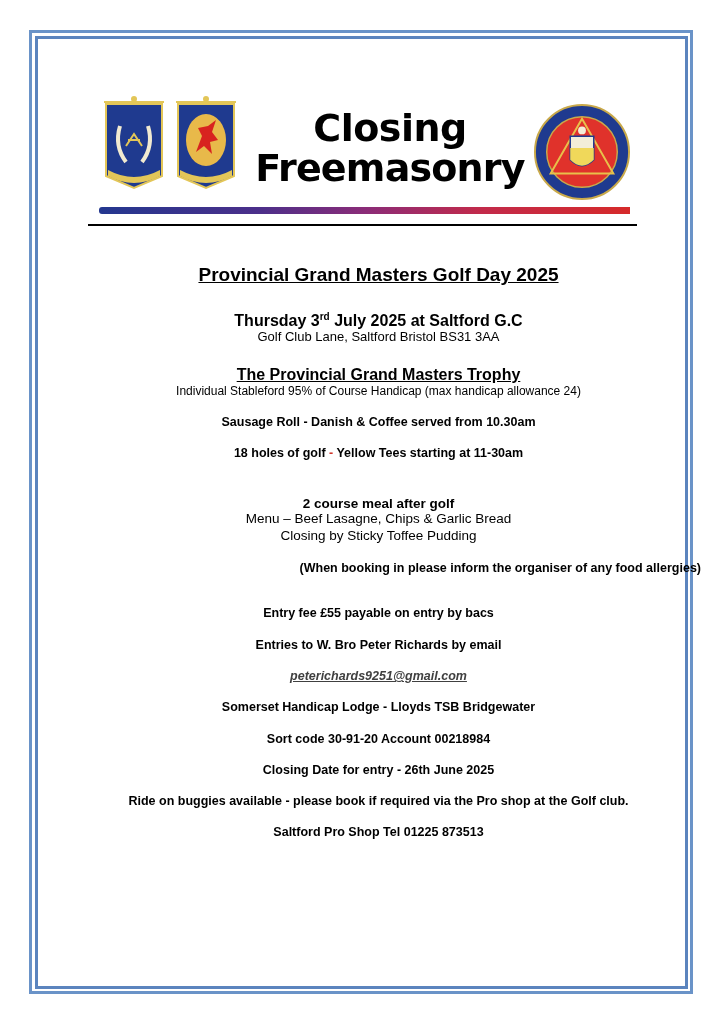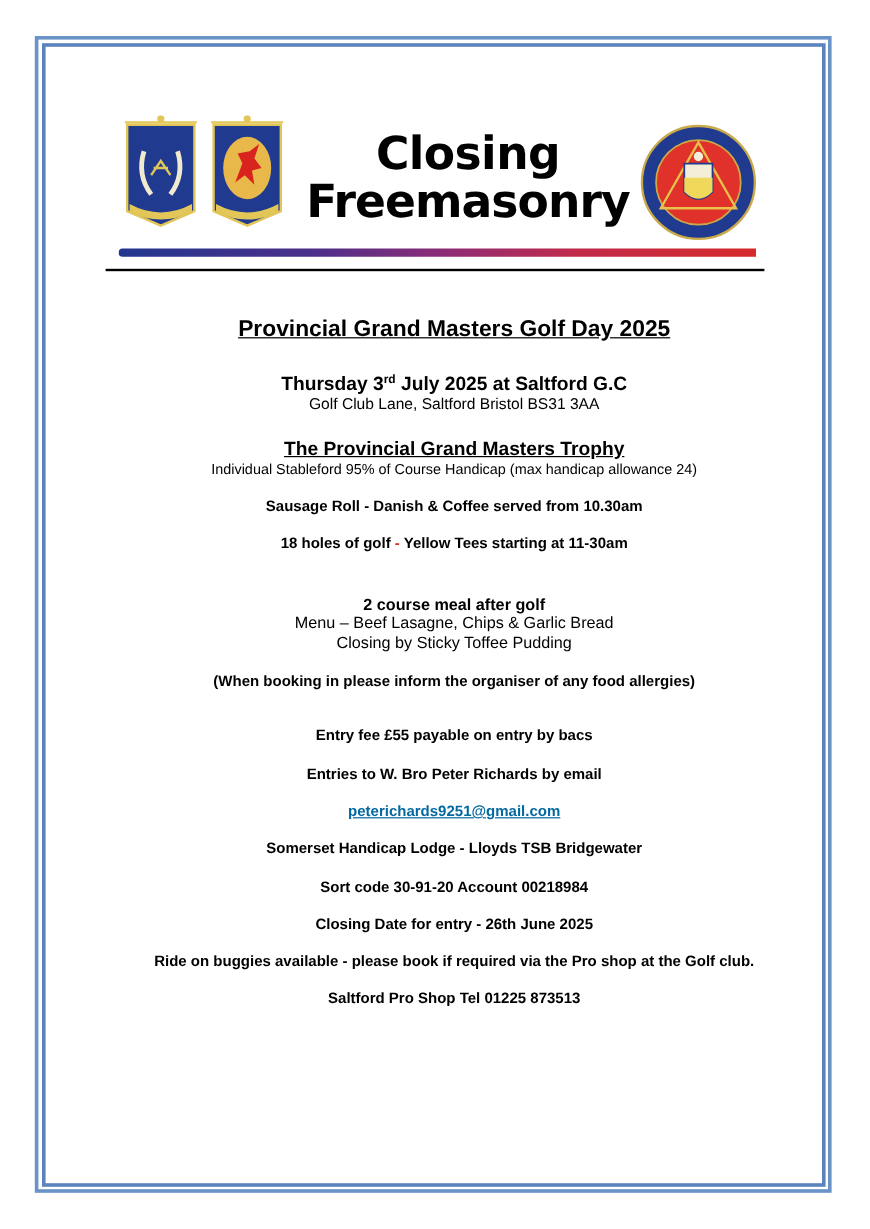--- a/index.html
+++ b/index.html
@@ -27,25 +27,25 @@
   .address { top: 329px; font-size: 13px; }
   .trophy { top: 366px; font-size: 16px; font-weight: bold; text-decoration: underline; }
   .format { top: 384px; font-size: 12px; }
   .bold-line { font-size: 12.5px; font-weight: bold; }
   .l-breakfast { top: 415px; }
   .l-golf { top: 446px; }
   .l-golf .dash { color: #d0352b; }
   .l-meal { top: 477px; font-size: 13.5px; margin-top: 19px; }
   .menu1 { top: 511px; font-size: 13.5px; }
   .menu2 { top: 528px; font-size: 13.5px; }
-  .l-allergy { top: 561px; }
+  .l-allergy { top: 561px; text-align: right; }
   .l-fee { top: 606px; }
   .l-entries { top: 638px; }
   .l-email { top: 669px; font-size: 12.5px; font-weight: bold; }
-  .l-email a { color: #0369a1; text-decoration: underline; }
+  .l-email a { color: #404040; text-decoration: underline; font-style: italic; }
   .l-lodge { top: 700px; }
   .l-sort { top: 732px; }
   .l-closing { top: 763px; }
   .l-buggies { top: 794px; }
   .l-proshop { top: 825px; }
 </style>
 </head>
 <body>
 
 <div class="border-outer"></div>

